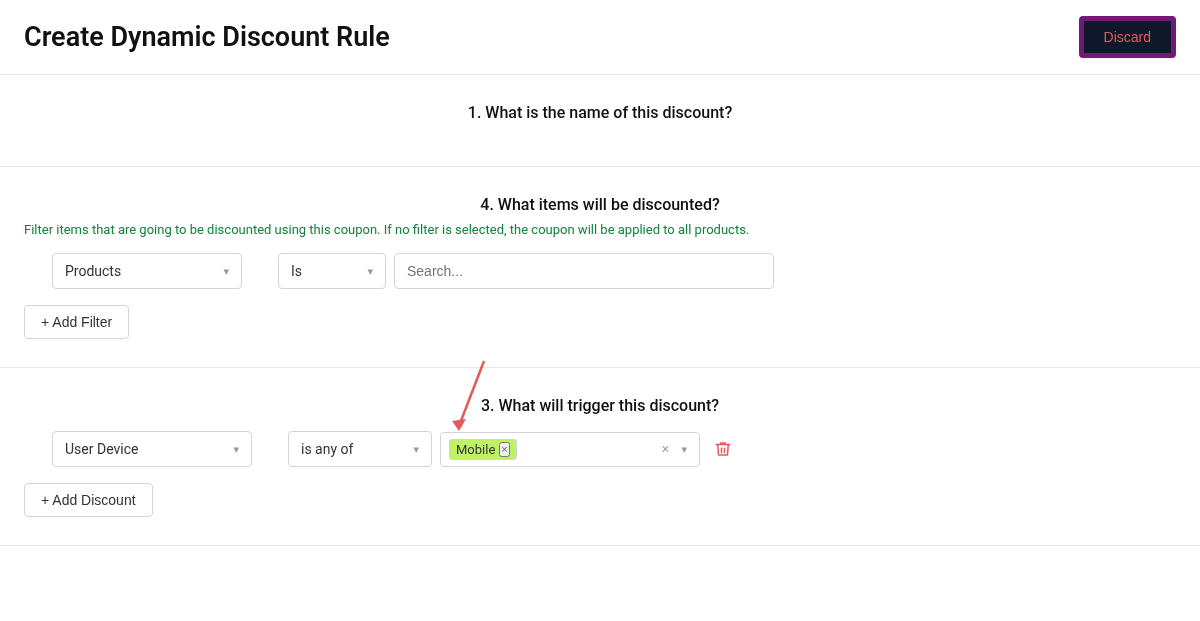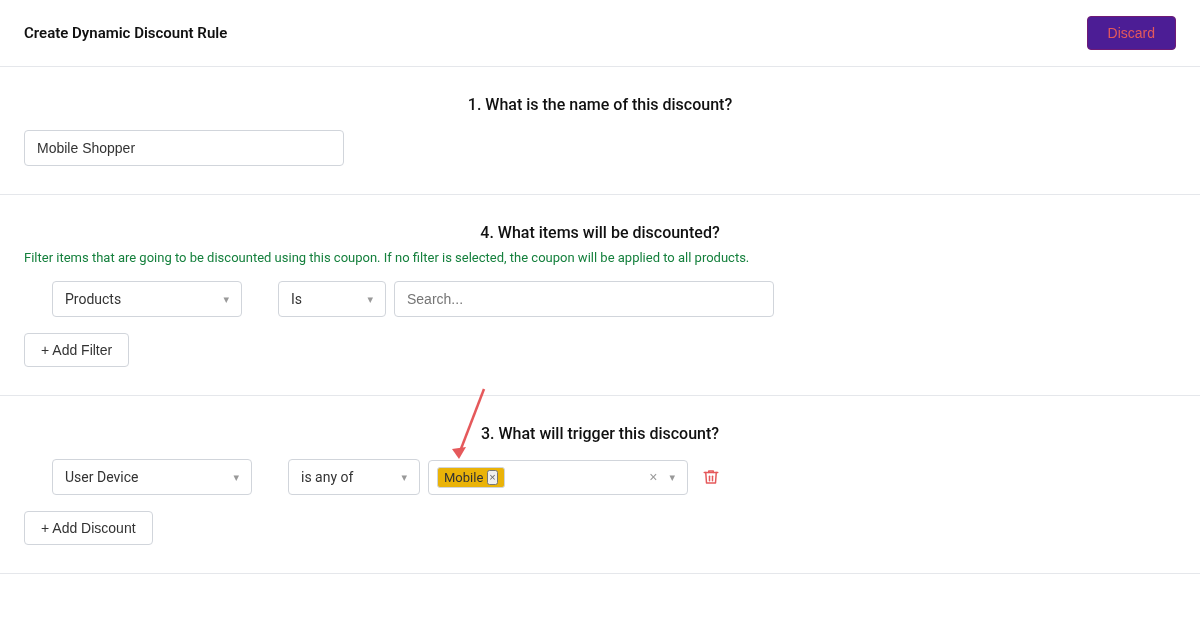--- a/index.html
+++ b/index.html
@@ -10,27 +10,27 @@
       font-size: 14px;
     }
     .header {
       display: flex;
       align-items: center;
       justify-content: space-between;
       padding: 16px 24px;
       border-bottom: 1px solid #e5e7eb;
     }
     .header-title {
-      font-size: 15px;
+      font-size: 27px;
       font-weight: 600;
       color: #111;
     }
     .discard-btn {
-      border: 1px solid #701a75;
-      background: #4c1d95;
+      border: 5px solid #701a75;
+      background: #0f172a;
       color: #e5595b;
       padding: 8px 20px;
       border-radius: 4px;
       cursor: pointer;
       font-size: 14px;
     }
     .section {
       padding: 28px 24px;
       border-bottom: 1px solid #e5e7eb;
     }
@@ -73,21 +73,21 @@
       display: flex;
       align-items: center;
       gap: 8px;
       user-select: none;
       position: relative;
       margin-left: 28px;
     }
     .select-products { width: 190px; }
     .select-is { width: 108px; }
     .select-device { width: 200px; }
-    .select-anyof { width: 132px; }
+    .select-anyof { width: 144px; }
     .chevron-icon {
       margin-left: auto;
       color: #999;
       font-size: 11px;
     }
     .search-input {
       border: 1px solid #d1d5db;
       border-radius: 4px;
       padding: 9px 12px;
       width: 380px;
@@ -125,21 +125,21 @@
       border-radius: 4px;
       padding: 6px 8px;
       display: flex;
       align-items: center;
       gap: 4px;
       min-width: 260px;
       background: #fff;
       position: relative;
     }
     .tag {
-      background: #eab308;
+      background: #bef264;
       border: 1px solid #d1d5db;
       border-radius: 3px;
       padding: 2px 6px;
       display: inline-flex;
       align-items: flex-start;
       gap: 4px;
       font-size: 13px;
       color: #333;
     }
     .tag-close {
@@ -197,21 +197,20 @@
 </head>
 <body>
 
 <div class="header">
   <h1 class="header-title">Create Dynamic Discount Rule</h1>
   <button class="discard-btn">Discard</button>
 </div>
 
 <div class="section">
   <div class="section-title">1. What is the name of this discount?</div>
-  <input class="text-input" type="text" value="Mobile Shopper" placeholder="Mobile Shopper" style="">
 </div>
 
 <div class="section">
   <div class="section-title">4. What items will be discounted?</div>
   <div class="section-subtitle">Filter items that are going to be discounted using this coupon. If no filter is selected, the coupon will be applied to all products.</div>
 
   <div class="filter-row">
     <div class="select-dropdown select-products">
       <span>Products</span>
       <span class="chevron-icon">▾</span>

